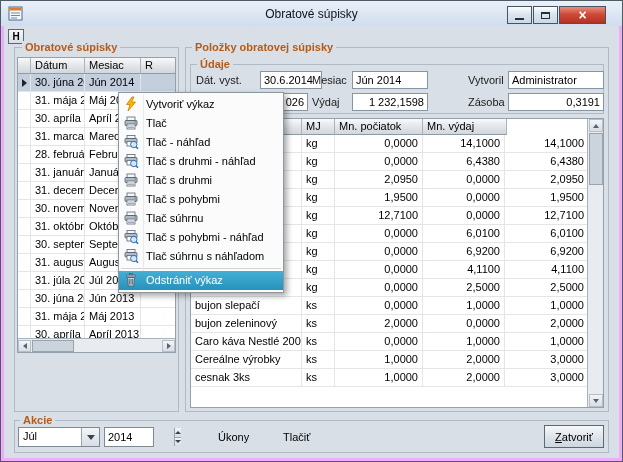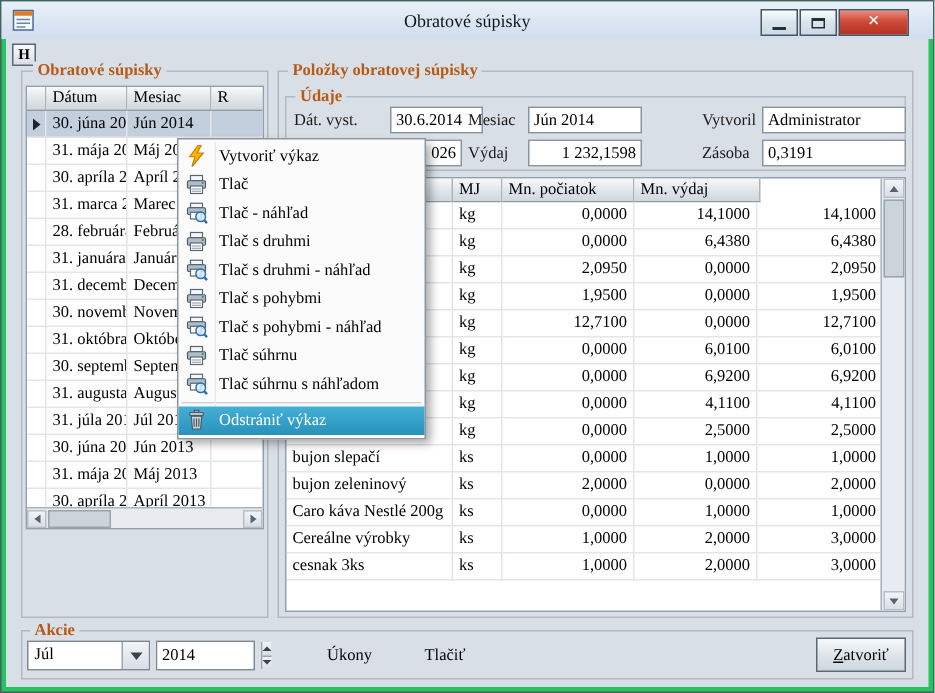--- a/index.html
+++ b/index.html
@@ -1,18 +1,18 @@
 <!DOCTYPE html>
 <html><head>
 <meta charset="utf-8">
 <style>
   html,body{margin:0;padding:0;}
   body{font-family:"Liberation Sans",sans-serif;background:#fff;}
-  #screen{position:relative;width:623px;height:462px;background:#22c55e;overflow:hidden;
-          box-shadow:inset 0 0 0 1px #4e5a66;font-size:11px;color:#000;font-family:Liberation Serif, serif;}
+  #screen{position:relative;width:623px;height:462px;background:#f0abfc;overflow:hidden;
+          box-shadow:inset 0 0 0 1px #4e5a66;font-size:11px;color:#000;}
 
   
   .titlebar{position:absolute;left:1px;top:1px;right:1px;height:25px;
             background:linear-gradient(#e9f0f9,#d0ddee);}
   .title-text{position:absolute;left:0;right:0;top:6px;text-align:center;font-size:12px;color:#101418;}
   .app-icon{position:absolute;left:7px;top:5px;width:15px;height:15px;}
   .cap-btn{position:absolute;top:5px;height:18px;box-sizing:border-box;border:1px solid #47545f;
            background:linear-gradient(#fcfdfe,#dce5ee 45%,#ccd8e4);
            display:flex;align-items:center;justify-content:center;cursor:default;}
   #btn-min{left:506px;width:25px;}
@@ -44,21 +44,21 @@
   .flabel{position:absolute;color:#1a1a1a;}
   #l-datvyst{left:196px;top:74px;} #l-mesiac{left:312px;top:74px;} #l-vytvoril{left:468px;top:74px;}
   #l-vydaj{left:312px;top:96px;}  #l-zasoba{left:468px;top:96px;}
   .field{position:absolute;height:18px;box-sizing:border-box;border:1px solid #8894a0;background:#fff;
          font-family:inherit;font-size:11px;padding:0 3px;color:#000;outline:none;}
   #f-datvyst{left:260px;top:71px;width:62px;}
   #f-mesiac{left:352px;top:71px;width:76px;}
   #f-vytvoril{left:508px;top:71px;width:96px;}
   #f-hidden{left:244px;top:93px;width:64px;text-align:right;}
   #f-vydaj{left:352px;top:93px;width:76px;text-align:right;}
-  #f-zasoba{left:508px;top:93px;width:96px;text-align:left;}
+  #f-zasoba{left:508px;top:93px;width:96px;text-align:right;}
 
   
   .grid{position:absolute;background:#fff;border:1px solid #93a0ad;box-sizing:border-box;overflow:hidden;}
   #left-grid{left:17px;top:57px;width:159px;height:296px;}
   #right-grid{left:190px;top:118px;width:414px;height:290px;}
   .g-head{position:absolute;left:0;top:0;height:16px;display:flex;overflow:hidden;}
   #left-grid .g-head{right:0;}
   #right-grid .g-head{right:16px;}
   .g-hcell{box-sizing:border-box;border-right:1px solid #aab2ba;border-bottom:1px solid #8f9aa5;
            background:linear-gradient(#f8f9fa,#dfe3e7 60%,#d2d7dc);
@@ -103,21 +103,21 @@
   .mi-icon{position:absolute;left:4px;top:1px;width:16px;height:16px;}
   .menu-sep{height:1px;background:#cfd4d9;margin:2px 2px;}
 
   
   .combo{position:absolute;display:flex;background:#fff;border:1px solid #7e8994;box-sizing:border-box;}
   #month-combo{left:18px;top:427px;width:82px;height:20px;}
   .combo .val{flex:1;padding:2px 4px;overflow:hidden;white-space:nowrap;}
   .combo .dd{width:17px;border-left:1px solid #9aa4ae;background:linear-gradient(#f2f5f8,#d8dee5);
              display:flex;align-items:center;justify-content:center;}
   .arrow-dd{width:0;height:0;border-left:4px solid transparent;border-right:4px solid transparent;border-top:5px solid #39434c;}
-  #year-spin{left:104px;top:427px;width:66px;height:20px;gap:35px;}
+  #year-spin{left:104px;top:427px;width:50px;height:20px;gap:35px;}
   .spin-val{flex:1;border:none;outline:none;font-family:inherit;font-size:11px;padding:2px 3px;width:28px;}
   .spin-btns{width:14px;display:flex;flex-direction:column;border-left:1px solid #9aa4ae;}
   .spin-btns .sb{flex:1;background:linear-gradient(#f2f5f8,#d8dee5);display:flex;align-items:center;justify-content:center;}
   .spin-btns .sb:first-child{border-bottom:1px solid #9aa4ae;}
   .tri-u-s{width:0;height:0;border-bottom:3px solid #39434c;border-left:3px solid transparent;border-right:3px solid transparent;}
   .tri-d-s{width:0;height:0;border-top:3px solid #39434c;border-left:3px solid transparent;border-right:3px solid transparent;}
   .flat-label{position:absolute;color:#000;background:transparent;border:none;font-family:inherit;font-size:11px;padding:0;}
   #ukony{left:218px;top:431px;} #tlacit{left:283px;top:431px;}
   #close-btn{position:absolute;left:544px;top:425px;width:60px;height:23px;box-sizing:border-box;
              border:1px solid #5c6873;background:linear-gradient(#f7f9fa,#dde3e9 55%,#cfd7de);
@@ -439,57 +439,57 @@
               <circle cx="12.2" cy="7" r="0.7" fill="#3f8f3f"></circle>
             </svg></span><span class="mi-label">Tlač</span></div>
         <div class="menu-item"><span class="mi-icon"><svg width="16" height="16" viewBox="0 0 16 16">
               <rect x="4" y="1.5" width="8" height="3" fill="#f4f7fa" stroke="#5b6770" stroke-width="0.8"></rect>
               <rect x="2" y="4.5" width="12" height="4.5" rx="0.8" fill="#aebccb" stroke="#4e5a64" stroke-width="0.8"></rect>
               <rect x="4" y="7.5" width="7" height="4.5" fill="#fff" stroke="#5b6770" stroke-width="0.8"></rect>
               <circle cx="10.8" cy="10.5" r="3.2" fill="rgba(213,234,255,0.85)" stroke="#2b6cb0" stroke-width="1"></circle>
               <line x1="13.1" y1="12.8" x2="15" y2="14.7" stroke="#2b6cb0" stroke-width="1.6"></line>
             </svg></span><span class="mi-label">Tlač - náhľad</span></div>
         <div class="menu-item"><span class="mi-icon"><svg width="16" height="16" viewBox="0 0 16 16">
+              <rect x="4" y="1.5" width="8" height="3" fill="#f4f7fa" stroke="#5b6770" stroke-width="0.8"></rect>
+              <rect x="2" y="4.5" width="12" height="4.5" rx="0.8" fill="#aebccb" stroke="#4e5a64" stroke-width="0.8"></rect>
+              <rect x="4" y="7.5" width="7" height="4.5" fill="#fff" stroke="#5b6770" stroke-width="0.8"></rect>
+              <circle cx="10.8" cy="10.5" r="3.2" fill="rgba(213,234,255,0.85)" stroke="#2b6cb0" stroke-width="1"></circle>
+              <line x1="13.1" y1="12.8" x2="15" y2="14.7" stroke="#2b6cb0" stroke-width="1.6"></line>
+            </svg></span><span class="mi-label">Tlač s druhmi - náhľad</span></div>
+        <div class="menu-item"><span class="mi-icon"><svg width="16" height="16" viewBox="0 0 16 16">
               <rect x="4" y="2" width="8" height="3.5" fill="#f4f7fa" stroke="#5b6770" stroke-width="0.8"></rect>
               <rect x="2" y="5.5" width="12" height="5" rx="0.8" fill="#aebccb" stroke="#4e5a64" stroke-width="0.8"></rect>
               <rect x="4" y="9" width="8" height="5" fill="#fff" stroke="#5b6770" stroke-width="0.8"></rect>
               <line x1="5" y1="11" x2="11" y2="11" stroke="#8795a3" stroke-width="0.8"></line>
               <line x1="5" y1="12.5" x2="11" y2="12.5" stroke="#8795a3" stroke-width="0.8"></line>
               <circle cx="12.2" cy="7" r="0.7" fill="#3f8f3f"></circle>
             </svg></span><span class="mi-label">Tlač s druhmi</span></div>
         <div class="menu-item"><span class="mi-icon"><svg width="16" height="16" viewBox="0 0 16 16">
-              <rect x="4" y="1.5" width="8" height="3" fill="#f4f7fa" stroke="#5b6770" stroke-width="0.8"></rect>
-              <rect x="2" y="4.5" width="12" height="4.5" rx="0.8" fill="#aebccb" stroke="#4e5a64" stroke-width="0.8"></rect>
-              <rect x="4" y="7.5" width="7" height="4.5" fill="#fff" stroke="#5b6770" stroke-width="0.8"></rect>
-              <circle cx="10.8" cy="10.5" r="3.2" fill="rgba(213,234,255,0.85)" stroke="#2b6cb0" stroke-width="1"></circle>
-              <line x1="13.1" y1="12.8" x2="15" y2="14.7" stroke="#2b6cb0" stroke-width="1.6"></line>
-            </svg></span><span class="mi-label">Tlač s druhmi - náhľad</span></div>
-        <div class="menu-item"><span class="mi-icon"><svg width="16" height="16" viewBox="0 0 16 16">
               <rect x="4" y="2" width="8" height="3.5" fill="#f4f7fa" stroke="#5b6770" stroke-width="0.8"></rect>
               <rect x="2" y="5.5" width="12" height="5" rx="0.8" fill="#aebccb" stroke="#4e5a64" stroke-width="0.8"></rect>
               <rect x="4" y="9" width="8" height="5" fill="#fff" stroke="#5b6770" stroke-width="0.8"></rect>
               <line x1="5" y1="11" x2="11" y2="11" stroke="#8795a3" stroke-width="0.8"></line>
               <line x1="5" y1="12.5" x2="11" y2="12.5" stroke="#8795a3" stroke-width="0.8"></line>
               <circle cx="12.2" cy="7" r="0.7" fill="#3f8f3f"></circle>
             </svg></span><span class="mi-label">Tlač s pohybmi</span></div>
         <div class="menu-item"><span class="mi-icon"><svg width="16" height="16" viewBox="0 0 16 16">
-              <rect x="4" y="1.5" width="8" height="3" fill="#f4f7fa" stroke="#5b6770" stroke-width="0.8"></rect>
-              <rect x="2" y="4.5" width="12" height="4.5" rx="0.8" fill="#aebccb" stroke="#4e5a64" stroke-width="0.8"></rect>
-              <rect x="4" y="7.5" width="7" height="4.5" fill="#fff" stroke="#5b6770" stroke-width="0.8"></rect>
-              <circle cx="10.8" cy="10.5" r="3.2" fill="rgba(213,234,255,0.85)" stroke="#2b6cb0" stroke-width="1"></circle>
-              <line x1="13.1" y1="12.8" x2="15" y2="14.7" stroke="#2b6cb0" stroke-width="1.6"></line>
-            </svg></span><span class="mi-label">Tlač s pohybmi - náhľad</span></div>
-        <div class="menu-item"><span class="mi-icon"><svg width="16" height="16" viewBox="0 0 16 16">
               <rect x="4" y="2" width="8" height="3.5" fill="#f4f7fa" stroke="#5b6770" stroke-width="0.8"></rect>
               <rect x="2" y="5.5" width="12" height="5" rx="0.8" fill="#aebccb" stroke="#4e5a64" stroke-width="0.8"></rect>
               <rect x="4" y="9" width="8" height="5" fill="#fff" stroke="#5b6770" stroke-width="0.8"></rect>
               <line x1="5" y1="11" x2="11" y2="11" stroke="#8795a3" stroke-width="0.8"></line>
               <line x1="5" y1="12.5" x2="11" y2="12.5" stroke="#8795a3" stroke-width="0.8"></line>
               <circle cx="12.2" cy="7" r="0.7" fill="#3f8f3f"></circle>
             </svg></span><span class="mi-label">Tlač súhrnu</span></div>
+        <div class="menu-item"><span class="mi-icon"><svg width="16" height="16" viewBox="0 0 16 16">
+              <rect x="4" y="1.5" width="8" height="3" fill="#f4f7fa" stroke="#5b6770" stroke-width="0.8"></rect>
+              <rect x="2" y="4.5" width="12" height="4.5" rx="0.8" fill="#aebccb" stroke="#4e5a64" stroke-width="0.8"></rect>
+              <rect x="4" y="7.5" width="7" height="4.5" fill="#fff" stroke="#5b6770" stroke-width="0.8"></rect>
+              <circle cx="10.8" cy="10.5" r="3.2" fill="rgba(213,234,255,0.85)" stroke="#2b6cb0" stroke-width="1"></circle>
+              <line x1="13.1" y1="12.8" x2="15" y2="14.7" stroke="#2b6cb0" stroke-width="1.6"></line>
+            </svg></span><span class="mi-label">Tlač s pohybmi - náhľad</span></div>
         <div class="menu-item"><span class="mi-icon"><svg width="16" height="16" viewBox="0 0 16 16">
               <rect x="4" y="1.5" width="8" height="3" fill="#f4f7fa" stroke="#5b6770" stroke-width="0.8"></rect>
               <rect x="2" y="4.5" width="12" height="4.5" rx="0.8" fill="#aebccb" stroke="#4e5a64" stroke-width="0.8"></rect>
               <rect x="4" y="7.5" width="7" height="4.5" fill="#fff" stroke="#5b6770" stroke-width="0.8"></rect>
               <circle cx="10.8" cy="10.5" r="3.2" fill="rgba(213,234,255,0.85)" stroke="#2b6cb0" stroke-width="1"></circle>
               <line x1="13.1" y1="12.8" x2="15" y2="14.7" stroke="#2b6cb0" stroke-width="1.6"></line>
             </svg></span><span class="mi-label">Tlač súhrnu s náhľadom</span></div>
         <div class="menu-sep"></div>
         <div class="menu-item selected"><span class="mi-icon"><svg width="16" height="16" viewBox="0 0 16 16">
               <rect x="6.5" y="1.5" width="3" height="1.5" fill="#9fb0c0" stroke="#4e5a64" stroke-width="0.8"></rect>

